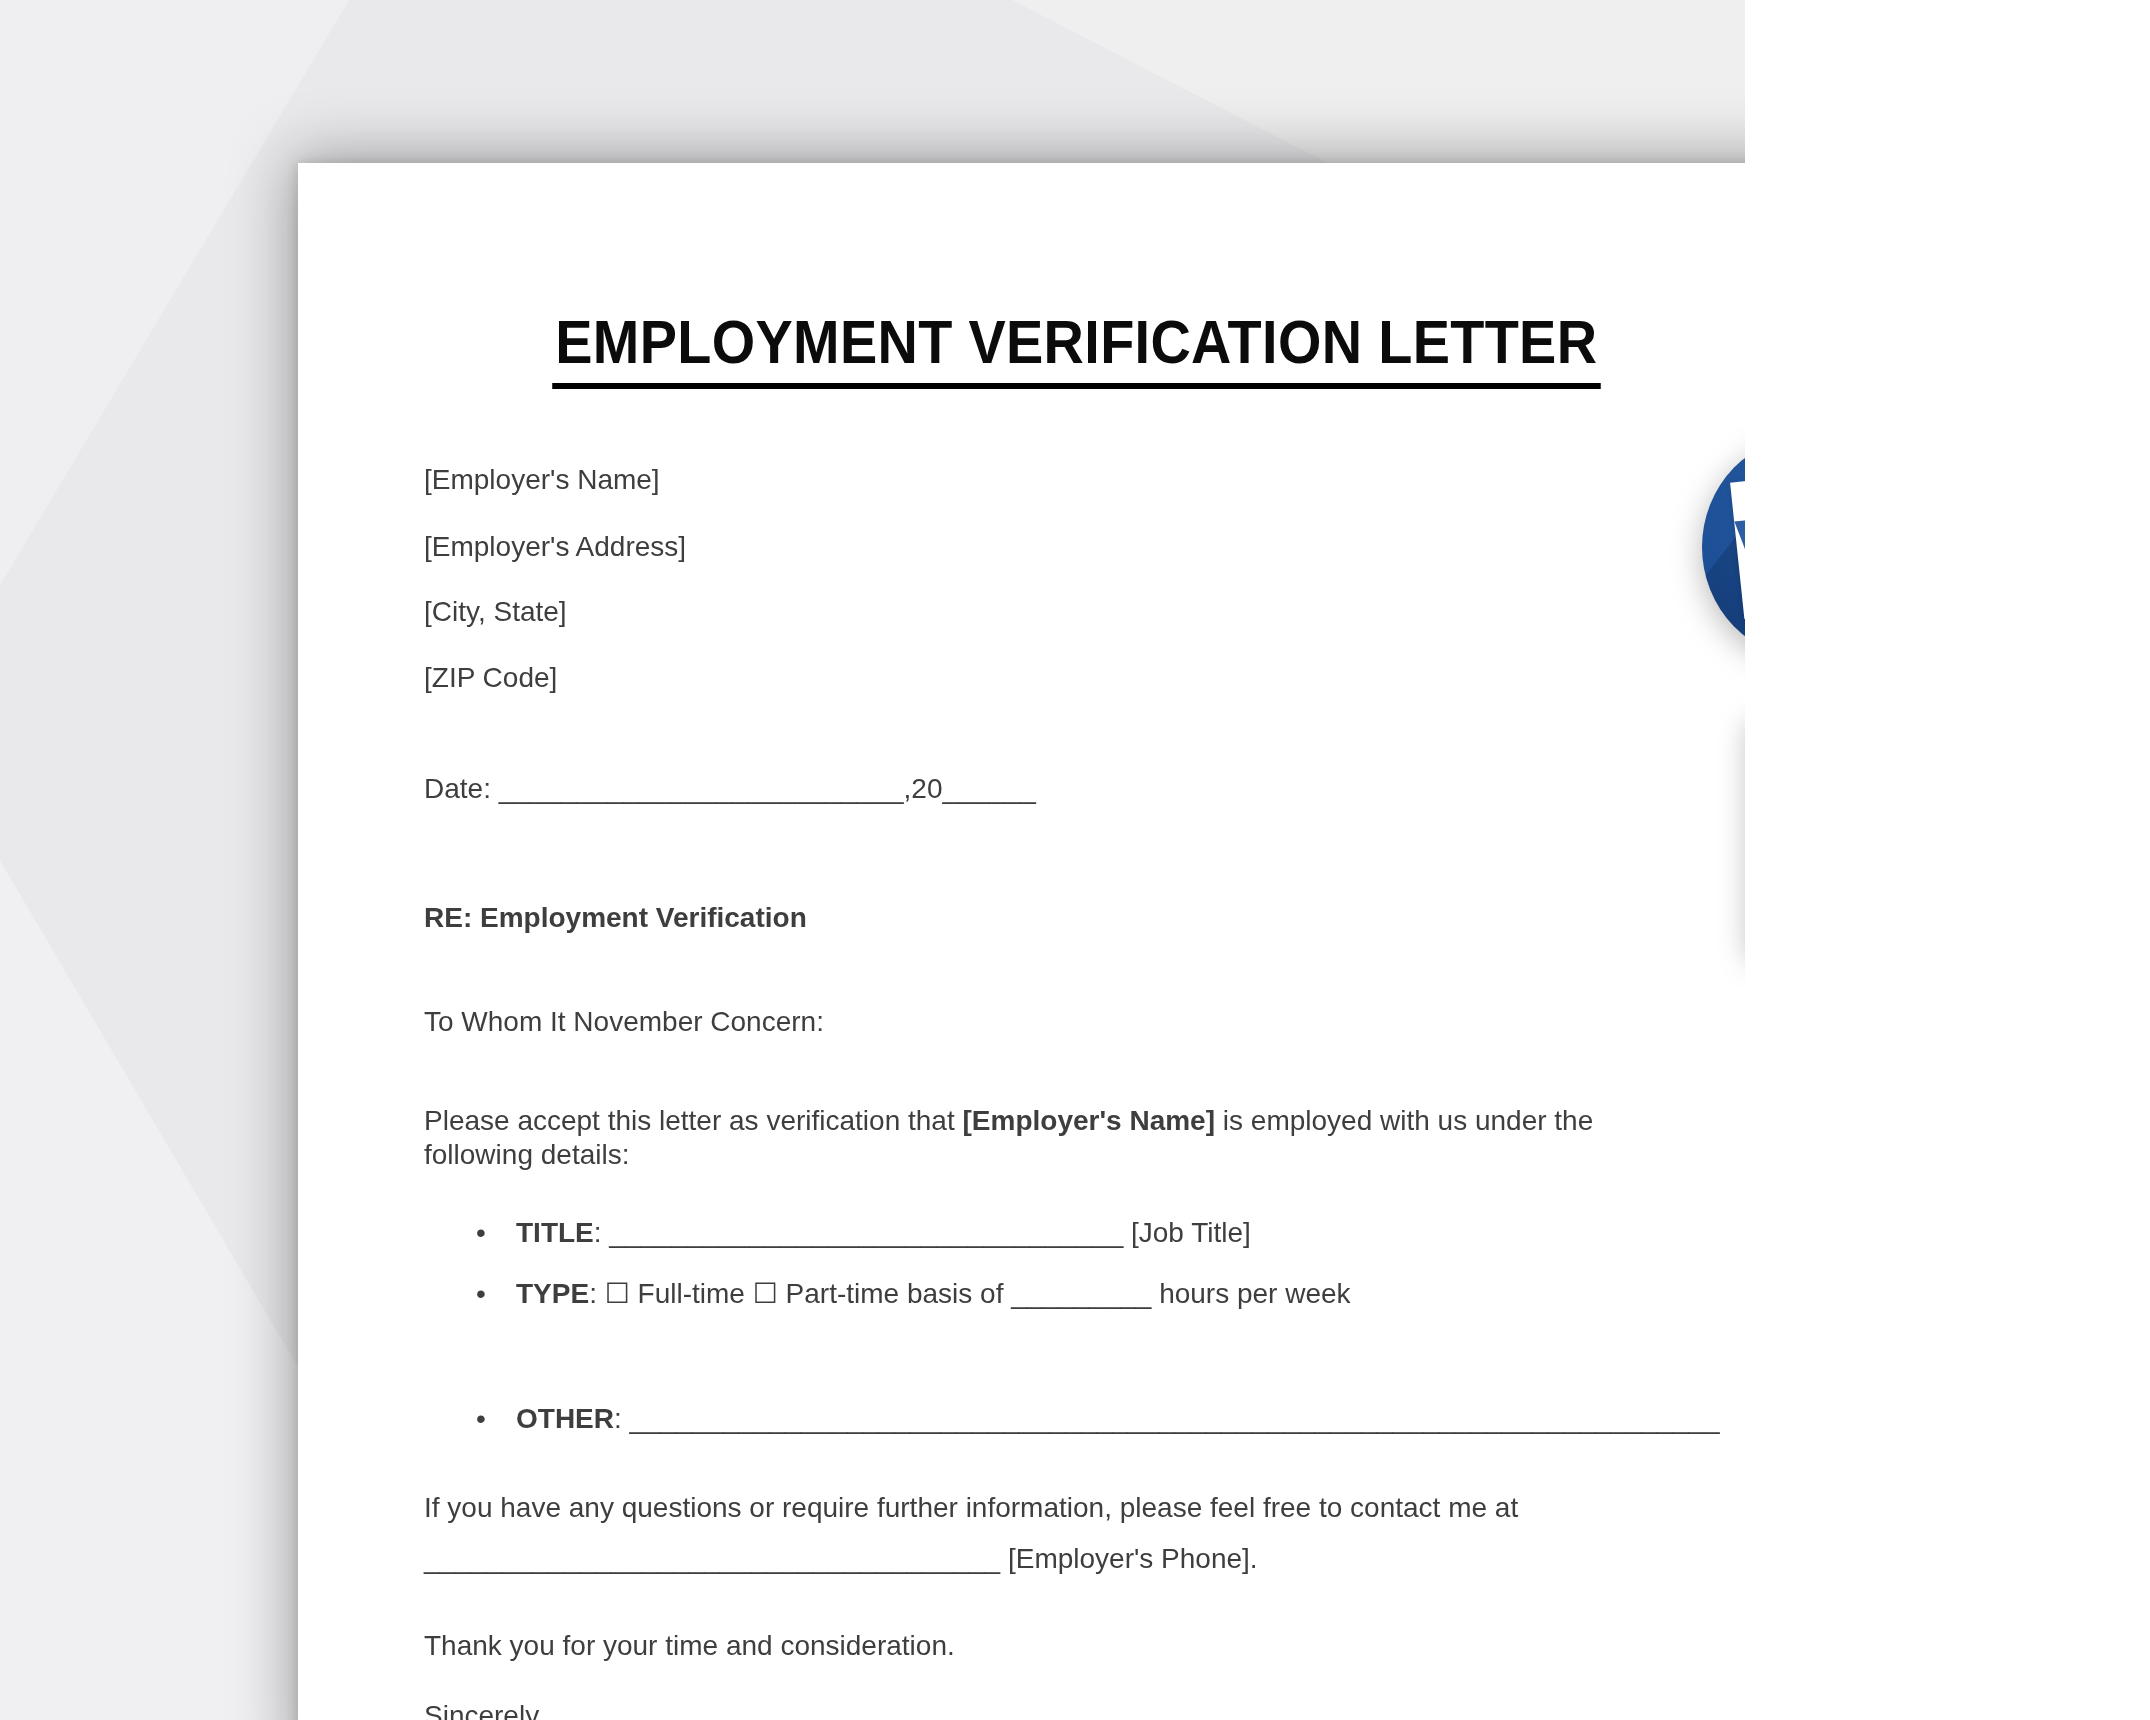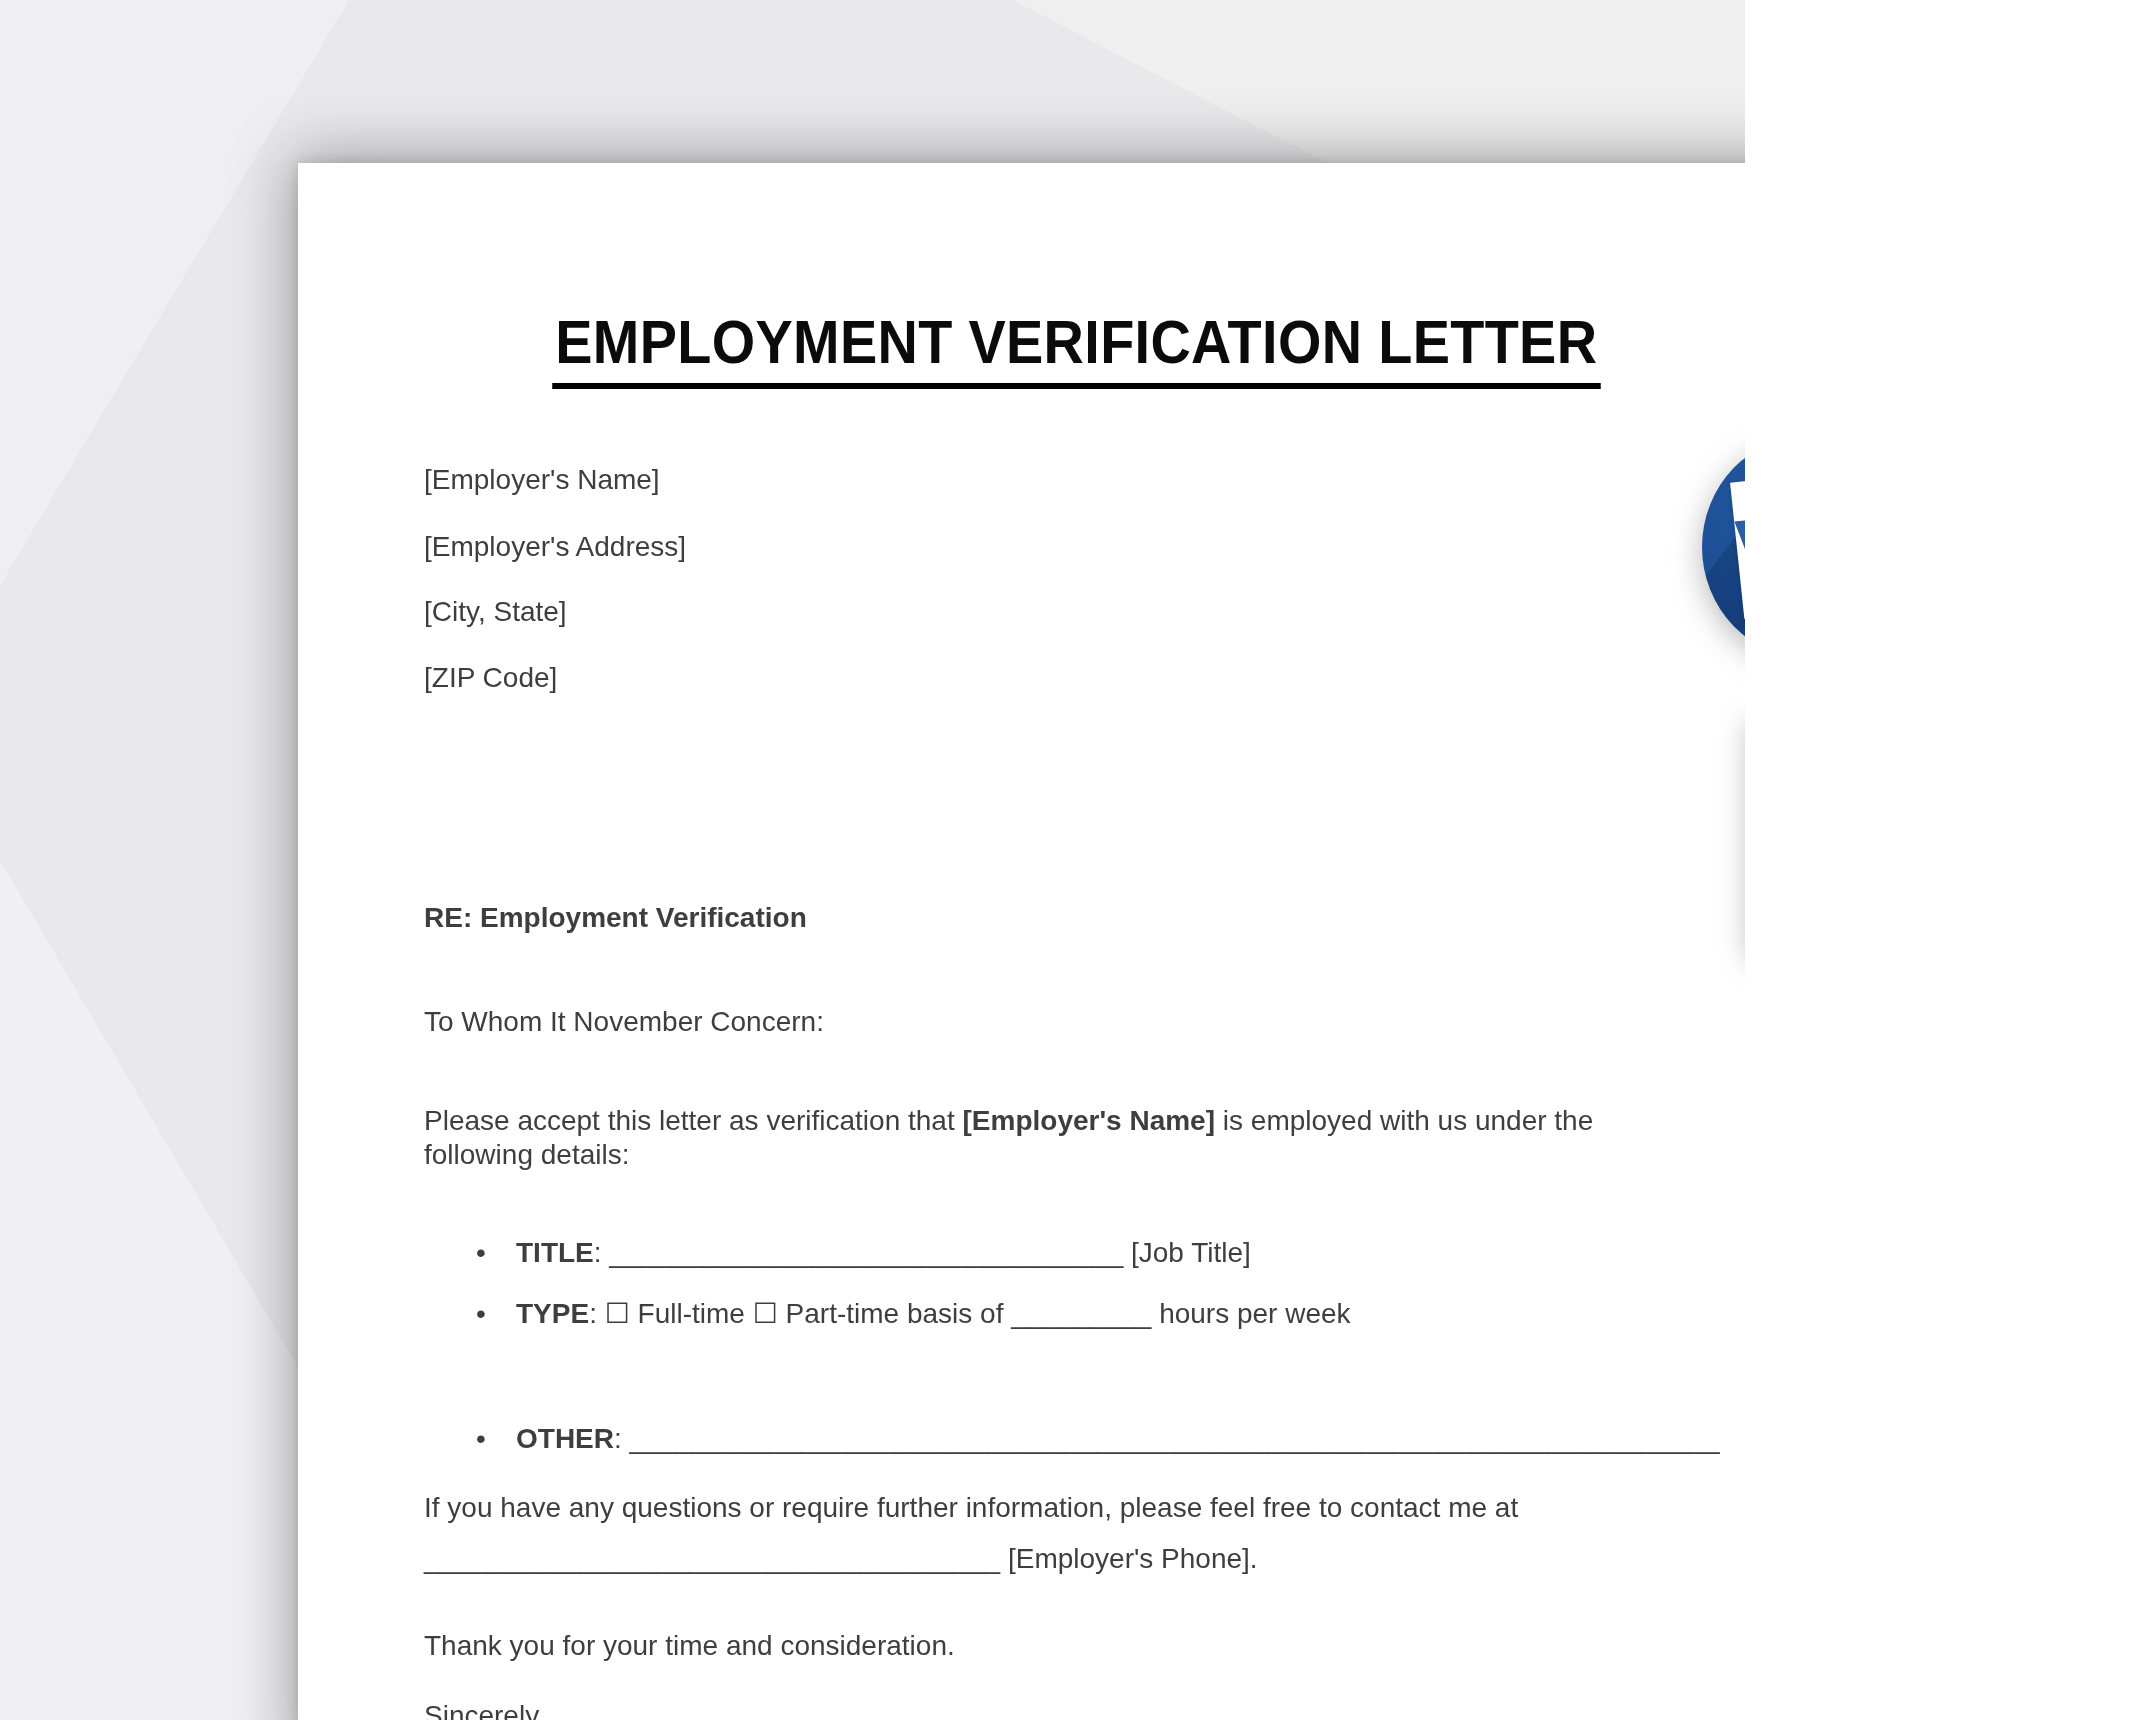--- a/index.html
+++ b/index.html
@@ -19,21 +19,21 @@
         box-shadow:0 0 60px 5.2px rgba(0,0,0,.35),0 0 12px rgba(0,0,0,.15);}
   .line{position:absolute;font-size:28px;line-height:38px;color:#3e3e3e;white-space:pre;}
   .b{font-weight:700;}
 
   .title-wrap{position:absolute;top:148px;left:0;width:100%;text-align:center;}
   .title-text{display:inline-block;transform:scaleX(.90);transform-origin:center;
               font-size:62px;line-height:1;font-weight:700;color:#0b0b0b;
               letter-spacing:0.4px;padding:0 3.4px 10.3px 3.4px;border-bottom:6px solid #000;white-space:pre;}
 
   .bullet-row{position:absolute;left:126px;padding-left:52px;font-size:28px;line-height:38px;
-              color:#3e3e3e;white-space:pre;margin-top:20px;}
+              color:#3e3e3e;white-space:pre;}
   .dot{display:inline-block;width:40px;}
 
   
   .wicon{position:absolute;left:1702px;top:435px;width:217px;height:224px;
          filter:drop-shadow(0 8.6px 15.5px rgba(0,0,0,.28));}
   .wicon .circle{position:absolute;inset:0;border-radius:50%;overflow:hidden;
          background:radial-gradient(circle at 38% 30%,#24589f 0%,#1d4f96 48%,#163f7c 100%);}
   .wicon .wedge{position:absolute;left:28%;top:30%;width:130%;height:52%;
          background:rgba(0,10,35,.18);transform:rotate(38deg);transform-origin:top left;}
   .wicon .lines-page{position:absolute;left:52%;top:23%;width:30%;height:55%;background:#fff;
@@ -68,20 +68,21 @@
 
     <div class="title-wrap">
       <span class="title-text">EMPLOYMENT VERIFICATION LETTER</span>
     </div>
 
     <div class="line" style="left:126px;top:298px">[Employer's Name]</div>
     <div class="line" style="left:126px;top:365px">[Employer's Address]</div>
     <div class="line" style="left:126px;top:430px">[City, State]</div>
     <div class="line" style="left:126px;top:496px">[ZIP Code]</div>
 
+    <div class="line" style="left:126px;top:607px">Date: __________________________,20______</div>
 
     <div class="line b" style="left:126px;top:736px">RE: Employment Verification</div>
 
     <div class="line" style="left:126px;top:840px">To Whom It November Concern:</div>
 
     <div class="line" style="left:126px;top:939px"><span>Please accept this letter as verification that </span><span class="b">[Employer's Name]</span><span> is employed with us under the</span></div>
     <div class="line" style="left:126px;top:973px">following details:</div>
 
     <div class="bullet-row" style="top:1051px"><span class="dot">•</span><span class="b">TITLE</span><span>: _________________________________ [Job Title]</span></div>
 

